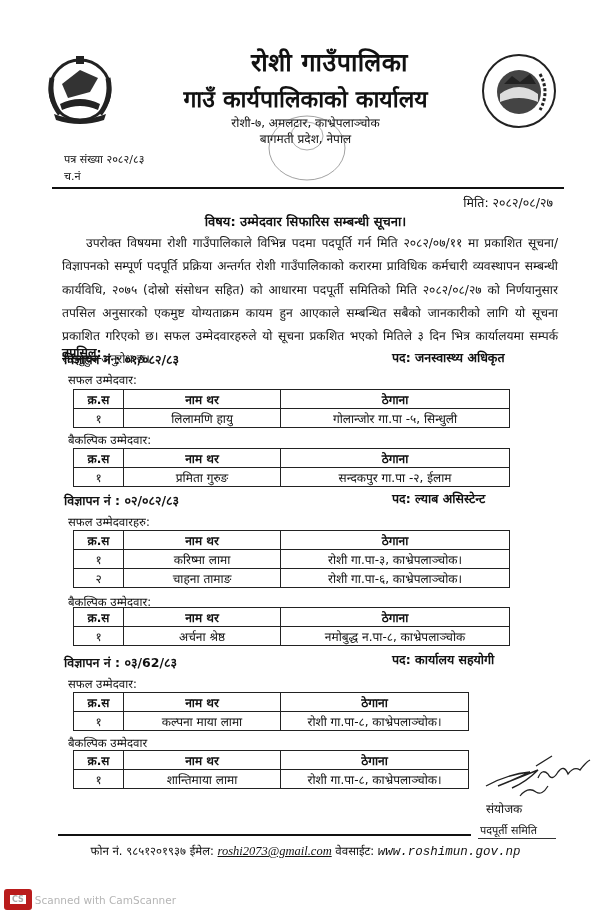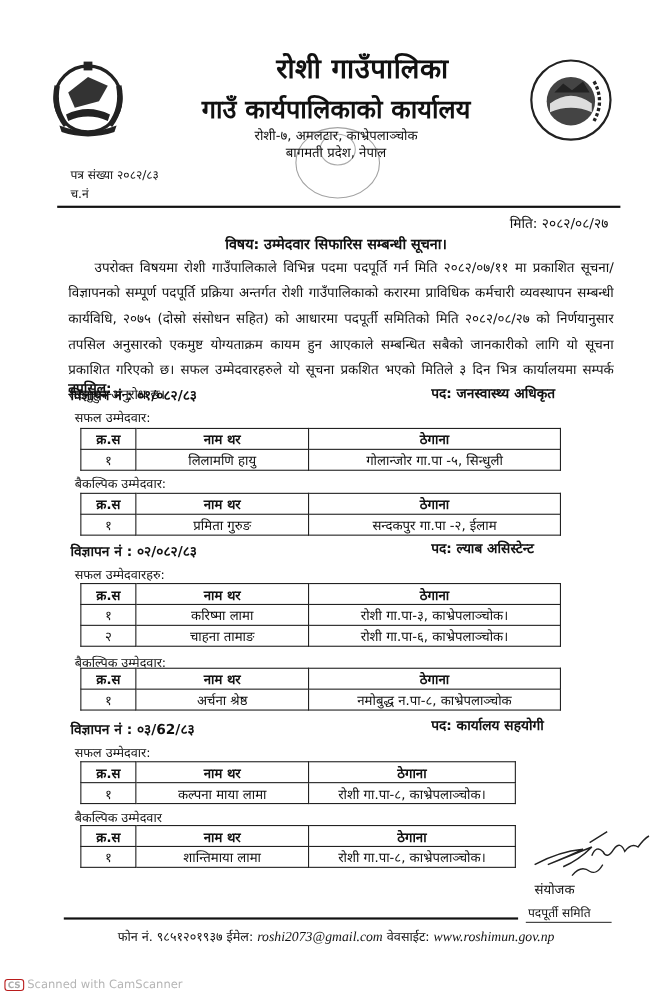--- a/index.html
+++ b/index.html
@@ -28,24 +28,24 @@
   table.cand { position:absolute; left:73px; border-collapse:collapse; font-size:12px; }
   table.cand td, table.cand th { border:1.4px solid #222; text-align:center; height:18px; padding:0; }
   table.cand th { font-weight:bold; }
   .c1 { width:49px; } .c2 { width:156px; } .c3 { width:228px; }
   .sign-label1 { left:486px; top:800px; font-size:12px; }
   .sign-label2 { left:480px; top:822px; font-size:11px; }
   .sign-line { left:478px; top:838px; width:78px; height:1px; background:#333; }
   .signature { left:478px; top:752px; width:120px; height:50px; }
   .hr-bottom { left:58px; top:834px; width:413px; height:2px; background:#111; }
   .footer { left:0; width:611px; top:843px; text-align:center; font-size:11.5px; }
-  .footer .email { font-style:italic; font-family:"Liberation Serif", serif; font-size:12.5px; }
-  .footer .web { font-style:italic; font-family:Liberation Serif, serif; font-size:12.5px; }
+  .footer .email { font-style:italic; text-decoration:underline; font-family:"Liberation Serif", serif; font-size:12.5px; }
+  .footer .web { font-style:italic; font-family:Liberation Mono, monospace; font-size:12.5px; }
   .cs { left:4px; top:889px; font-size:10.5px; color:#b5b5b5; display:flex; align-items:center; gap:3px; }
-  .cs-box { border:1px solid #b91c1c; border-radius:3px; font-size:8px; padding:0 2px; color:#aaa; font-weight:bold; }
+  .cs-box { border:6px solid #b91c1c; border-radius:3px; font-size:8px; padding:0 2px; color:#aaa; font-weight:bold; }
 </style>
 </head>
 <body>
 
 <div class="abs logo-left">
   <svg width="80" height="80" viewBox="0 0 80 80">
     <circle cx="40" cy="42" r="30" fill="none" stroke="#222" stroke-width="3"></circle>
     <path d="M12 30 Q8 50 20 66" stroke="#222" stroke-width="5" fill="none"></path>
     <path d="M68 30 Q72 50 60 66" stroke="#222" stroke-width="5" fill="none"></path>
     <path d="M22 36 L40 22 L58 30 L50 44 L28 50 Z" fill="#333"></path>

